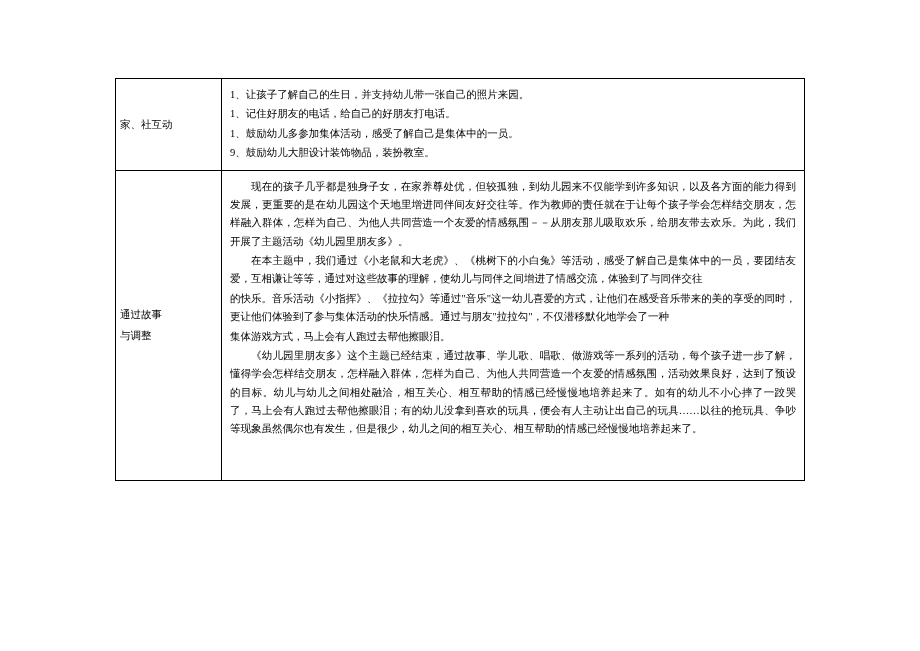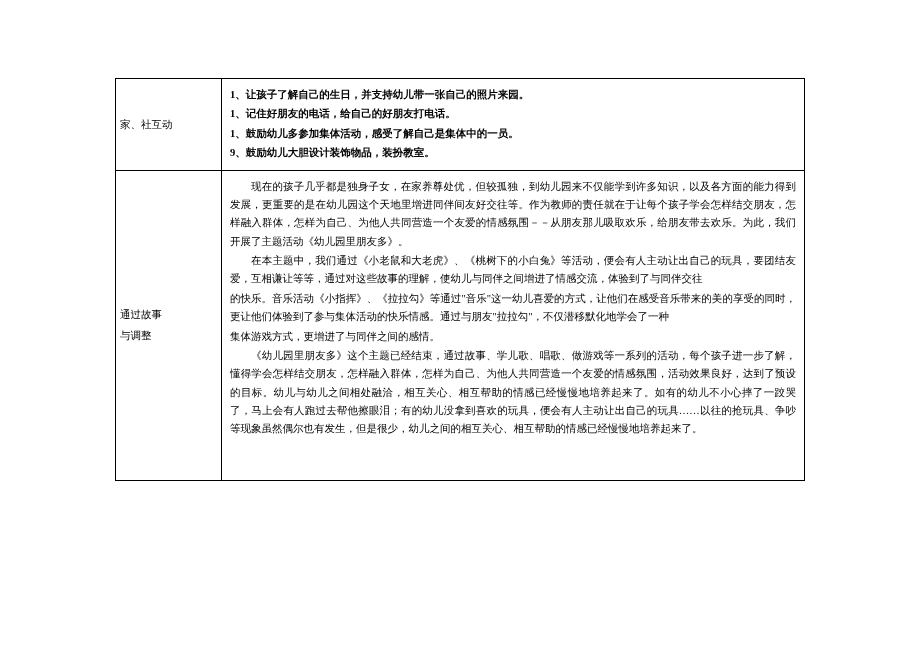--- a/index.html
+++ b/index.html
@@ -31,21 +31,20 @@
       vertical-align: middle;
       padding-left: 4px;
     }
     td.content-cell {
       vertical-align: top;
       padding: 6px 8px;
     }
     .list-item {
       display: block;
       margin: 1px 0;
-      font-weight: bold;
     }
     .paragraph {
       display: block;
       margin: 1px 0;
       text-align: justify;
       font-family: Liberation Serif, serif;
     }
     .indent {
       text-indent: 2em;
     }
@@ -70,20 +69,20 @@
       <span class="list-item">9、鼓励幼儿大胆设计装饰物品，装扮教室。</span>
     </td>
   </tr>
   <tr>
     <td class="label-cell">
       <span class="label-line">通过故事</span>
       <span class="label-line">与调整</span>
     </td>
     <td class="content-cell" style="padding-bottom:40px;">
       <span class="paragraph indent">现在的孩子几乎都是独身子女，在家养尊处优，但较孤独，到幼儿园来不仅能学到许多知识，以及各方面的能力得到发展，更重要的是在幼儿园这个天地里增进同伴间友好交往等。作为教师的责任就在于让每个孩子学会怎样结交朋友，怎样融入群体，怎样为自己、为他人共同营造一个友爱的情感氛围－－从朋友那儿吸取欢乐，给朋友带去欢乐。为此，我们开展了主题活动《幼儿园里朋友多》。</span>
-      <span class="paragraph indent">在本主题中，我们通过《小老鼠和大老虎》、《桃树下的小白兔》等活动，便会有人主动让出自己的玩具，要团结友爱，互相谦让等等，通过对这些故事的理解，使幼儿与同伴之间增进了情感交流，体验到了与同伴交往</span>
+      <span class="paragraph indent">在本主题中，我们通过《小老鼠和大老虎》、《桃树下的小白兔》等活动，感受了解自己是集体中的一员，要团结友爱，互相谦让等等，通过对这些故事的理解，使幼儿与同伴之间增进了情感交流，体验到了与同伴交往</span>
       <span class="paragraph">的快乐。音乐活动《小指挥》、《拉拉勾》等通过"音乐"这一幼儿喜爱的方式，让他们在感受音乐带来的美的享受的同时，更让他们体验到了参与集体活动的快乐情感。通过与朋友"拉拉勾"，不仅潜移默化地学会了一种</span>
-      <span class="paragraph">集体游戏方式，更增进了与同伴之间的感情。</span>
+      <span class="paragraph">集体游戏方式，马上会有人跑过去帮他擦眼泪。</span>
       <span class="paragraph indent">《幼儿园里朋友多》这个主题已经结束，通过故事、学儿歌、唱歌、做游戏等一系列的活动，每个孩子进一步了解，懂得学会怎样结交朋友，怎样融入群体，怎样为自己、为他人共同营造一个友爱的情感氛围，活动效果良好，达到了预设的目标。幼儿与幼儿之间相处融洽，相互关心、相互帮助的情感已经慢慢地培养起来了。如有的幼儿不小心摔了一跤哭了，马上会有人跑过去帮他擦眼泪；有的幼儿没拿到喜欢的玩具，便会有人主动让出自己的玩具……以往的抢玩具、争吵等现象虽然偶尔也有发生，但是很少，幼儿之间的相互关心、相互帮助的情感已经慢慢地培养起来了。</span>
     </td>
   </tr>
 </tbody>
   </table>
 
 </body></html>

